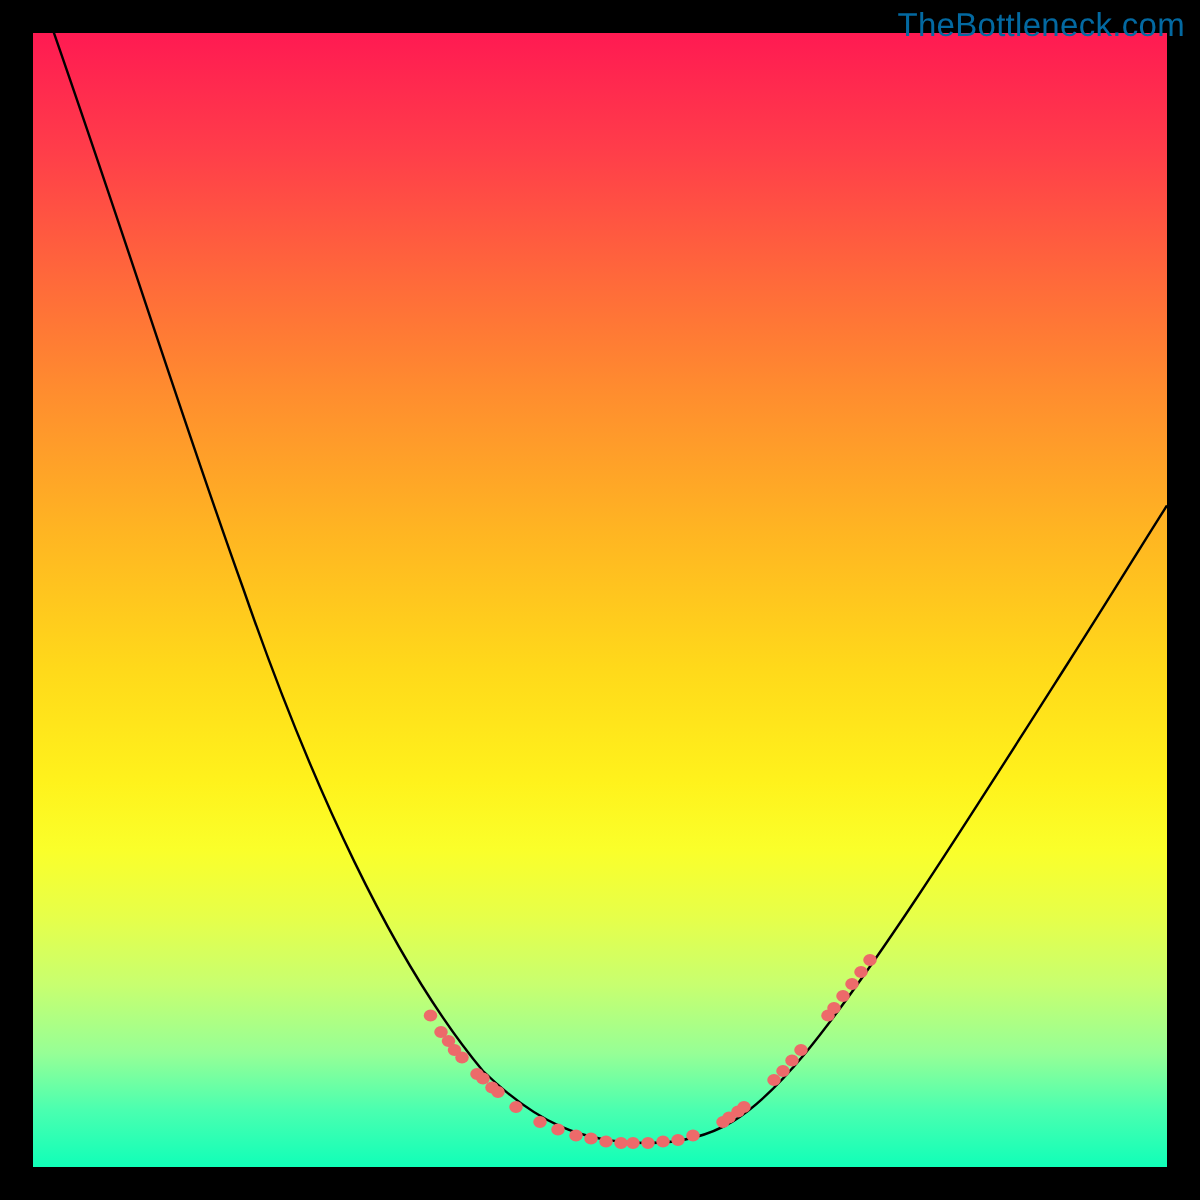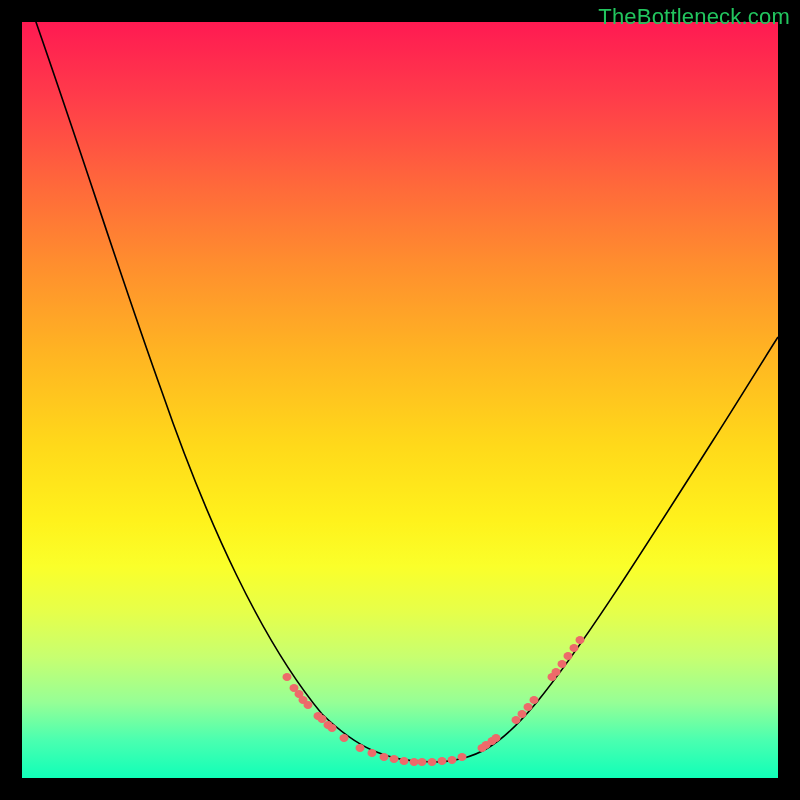--- a/index.html
+++ b/index.html
@@ -32,21 +32,21 @@
       #10ffb8 100%
     );
   }
   .watermark {
     position: absolute;
     top: 4px;
     right: 10px;
     font-family: Arial, Helvetica, sans-serif;
     font-size: 22px;
     font-weight: 500;
-    color: #22c55e;
+    color: #0369a1;
     letter-spacing: 0.2px;
   }
   svg.curve {
     position: absolute;
     left: 0; top: 0;
     width: 756px; height: 756px;
   }
   .line-main {
     fill: none;
     stroke: #000;

